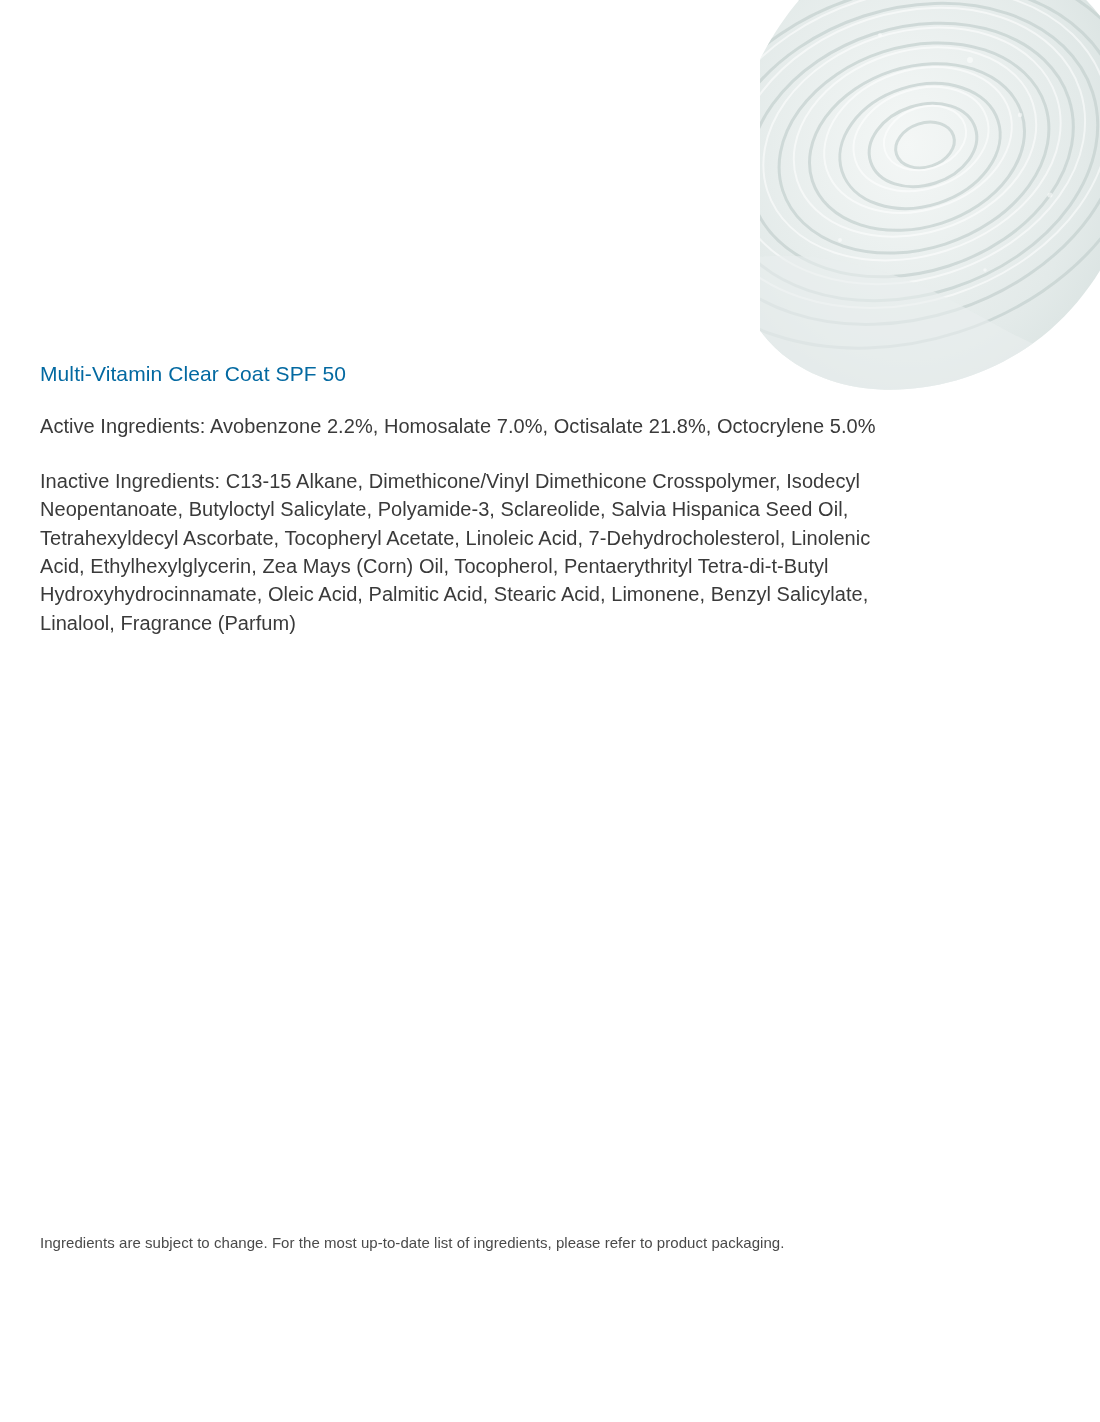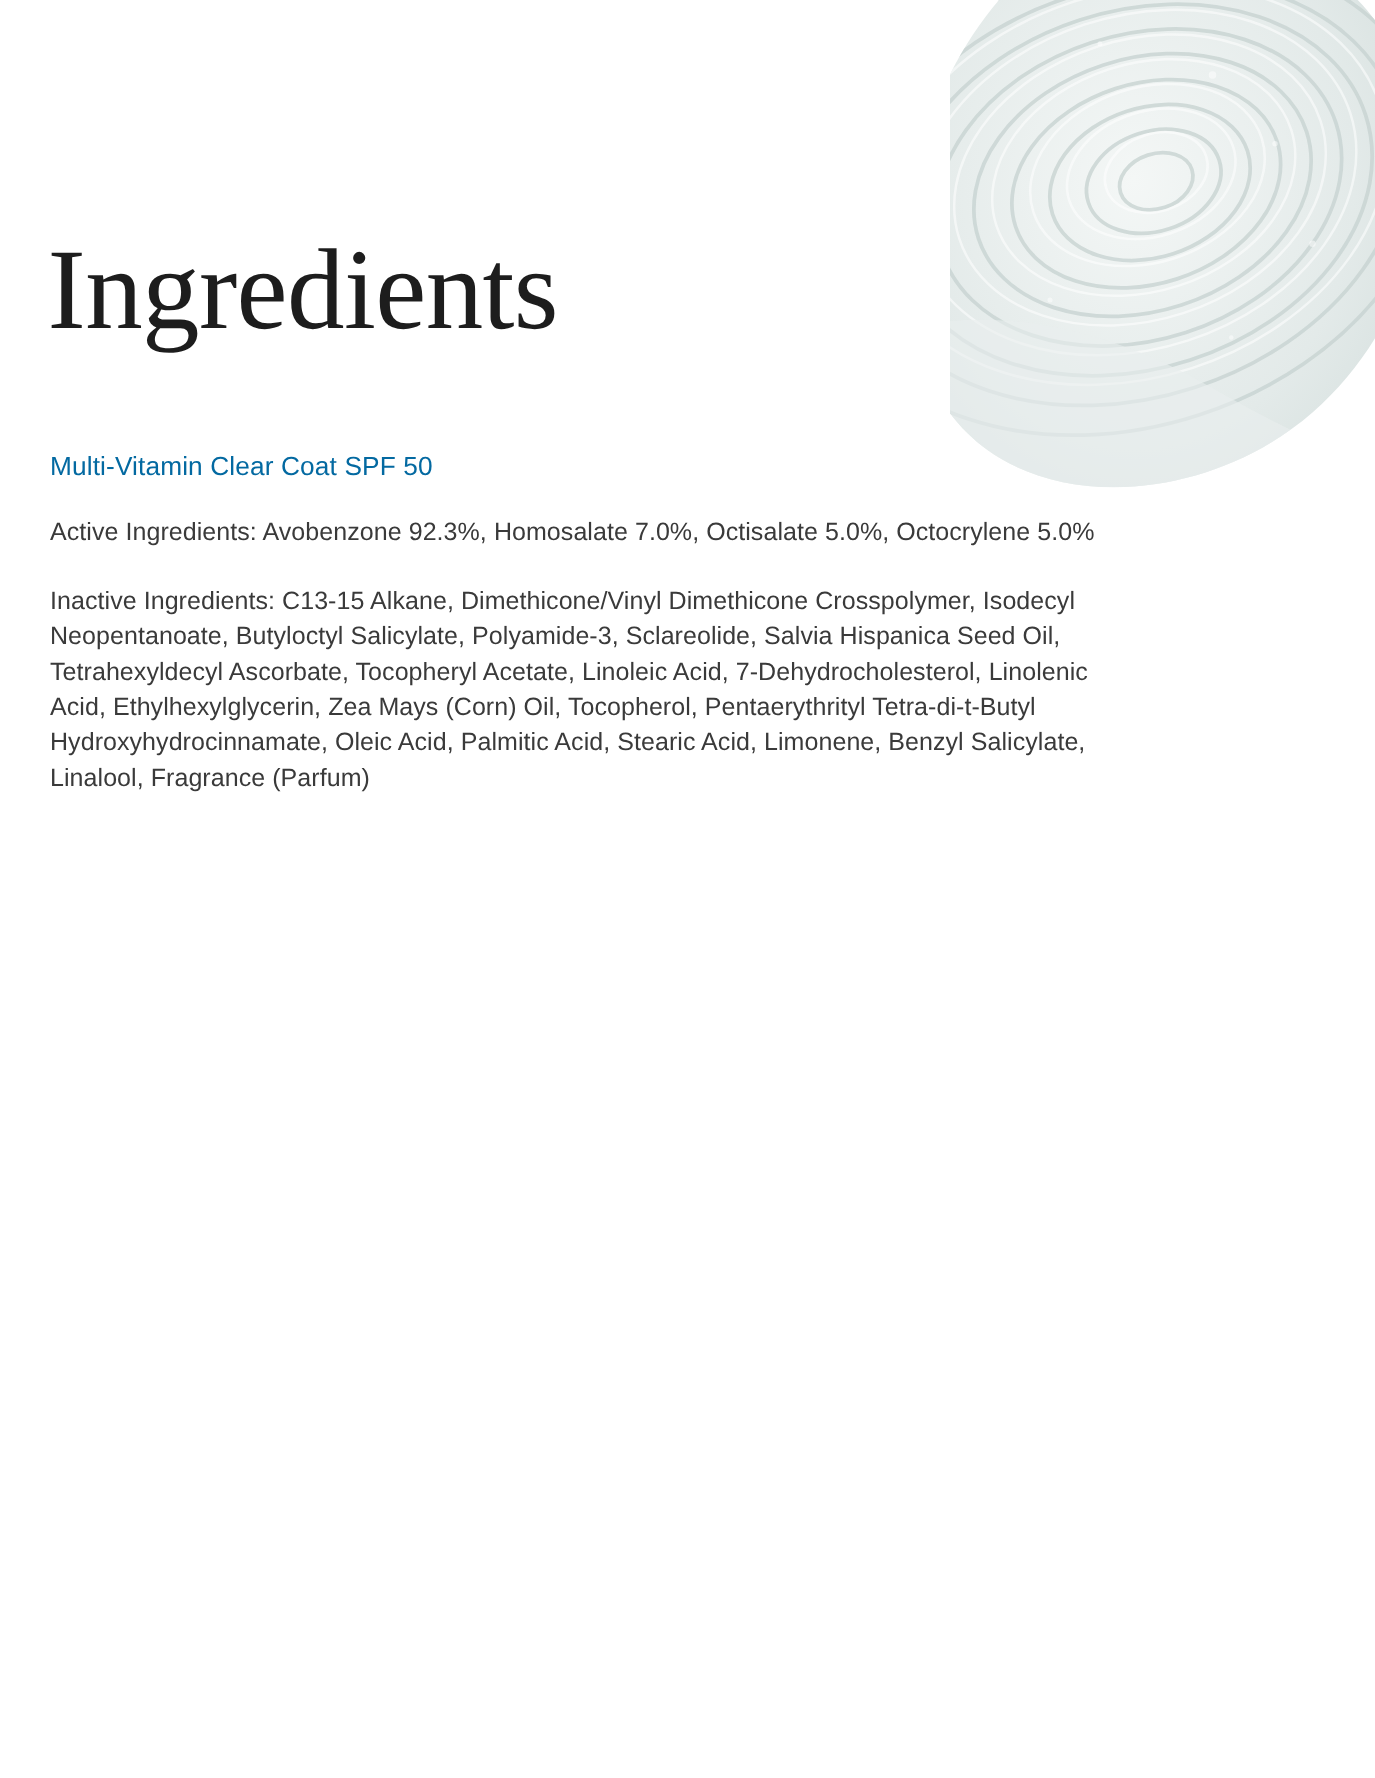--- a/index.html
+++ b/index.html
@@ -144,22 +144,22 @@
           <circle cx="160" cy="95" r="2"></circle>
           <circle cx="330" cy="255" r="2.6"></circle>
           <circle cx="120" cy="300" r="2"></circle>
           <circle cx="265" cy="330" r="1.8"></circle>
         </g>
         <path d="M-20,330 C60,300 160,320 240,365 C300,398 350,430 420,430 L420,560 L-20,560 Z" fill="#e9efee" opacity="0.6"></path>
       </g>
     </svg>
   </div>
 
-  <h1 class="title">Ingredients</h1>
 
   <div class="content">
     <p class="product-name">Multi-Vitamin Clear Coat SPF 50</p>
-    <p class="para">Active Ingredients: Avobenzone 92.3%, Homosalate 7.0%, Octisalate 5.0%, Octocrylene 5.0%</p>
+    <p class="para">Active Ingredients: Avobenzone 2.2%, Homosalate 7.0%, Octisalate 21.8%, Octocrylene 5.0%</p>
     <p class="para inactive">Inactive Ingredients: C13-15 Alkane, Dimethicone/Vinyl Dimethicone Crosspolymer, Isodecyl Neopentanoate, Butyloctyl Salicylate, Polyamide-3, Sclareolide, Salvia Hispanica Seed Oil, Tetrahexyldecyl Ascorbate, Tocopheryl Acetate, Linoleic Acid, 7-Dehydrocholesterol, Linolenic Acid, Ethylhexylglycerin, Zea Mays (Corn) Oil, Tocopherol, Pentaerythrityl Tetra-di-t-Butyl Hydroxyhydrocinnamate, Oleic Acid, Palmitic Acid, Stearic Acid, Limonene, Benzyl Salicylate, Linalool, Fragrance (Parfum)</p>
   </div>
 
+  <div class="footnote">Ingredients are subject to change. For the most up-to-date list of ingredients, please refer to product packaging.</div>
 
 </div>
 
 </body></html>

